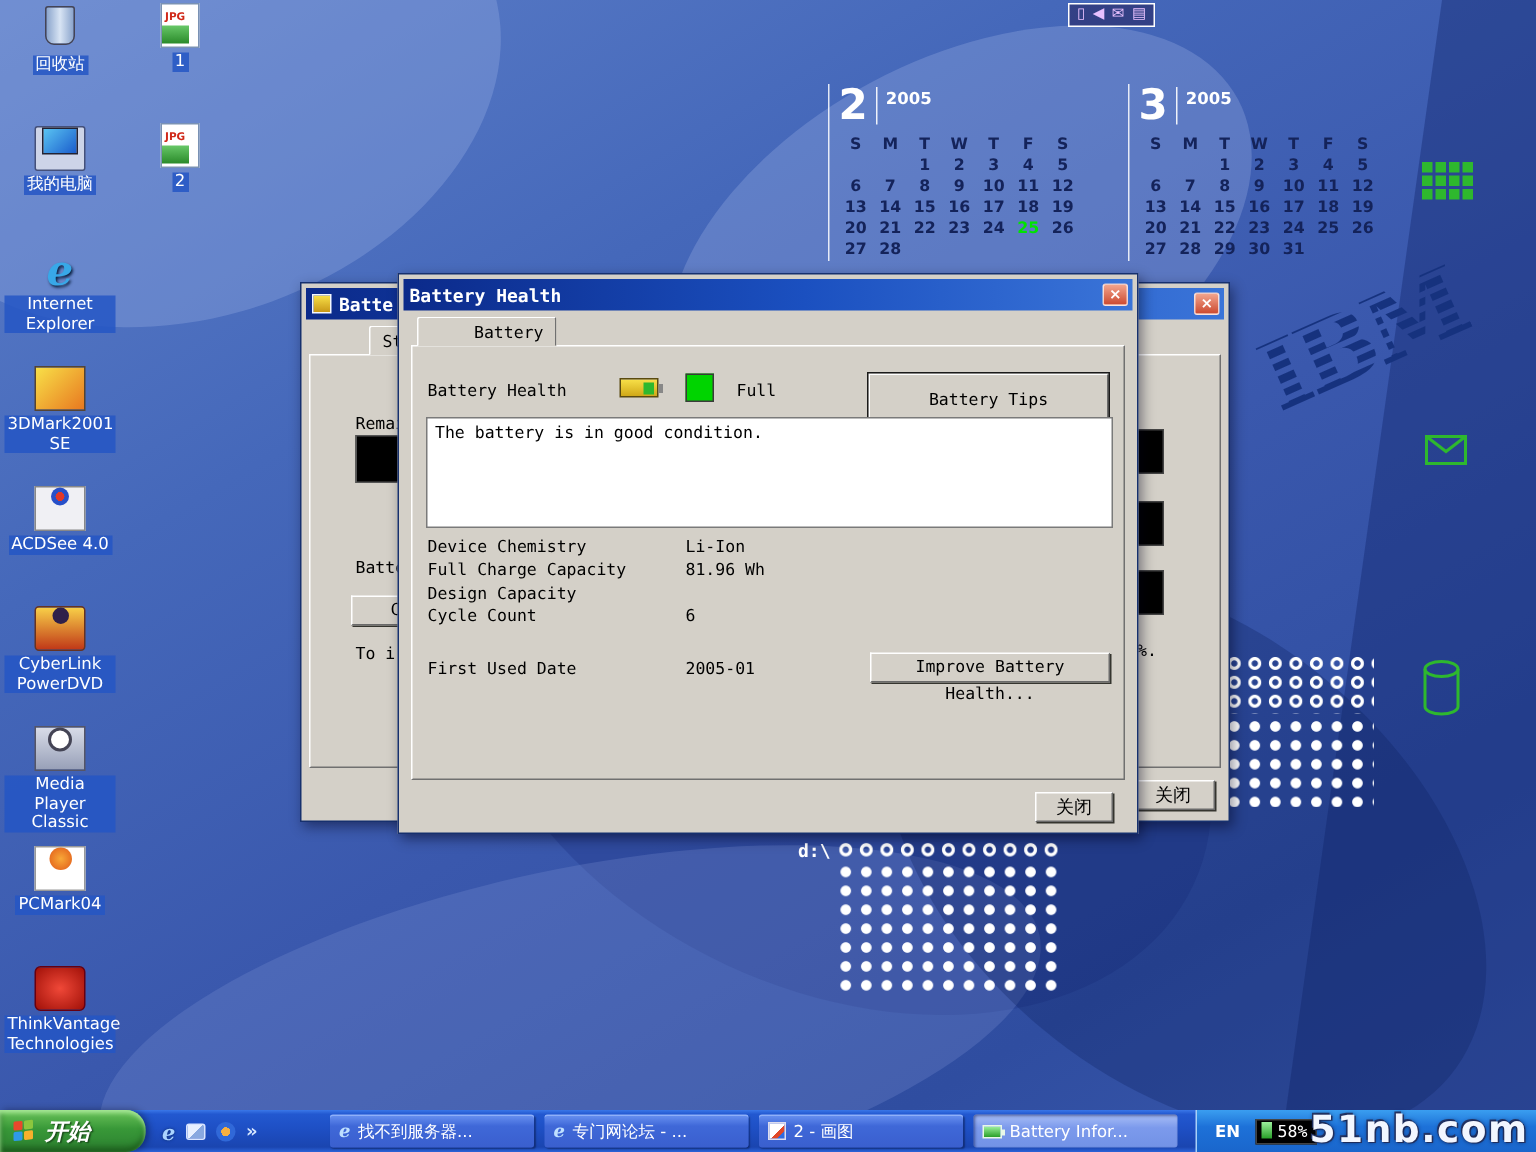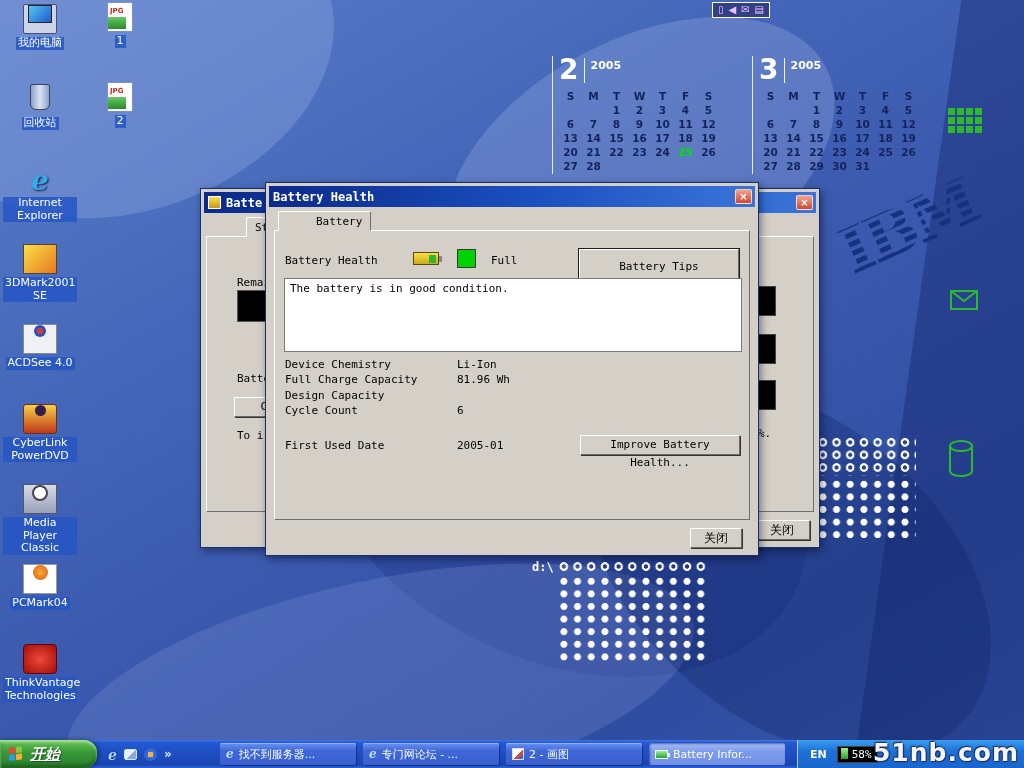--- a/index.html
+++ b/index.html
@@ -137,21 +137,21 @@
   .taskbar { position:absolute; left:0; right:0; bottom:0; height:28px; z-index:50;
     background:linear-gradient(180deg,#3a77e8 0%,#2258d0 10%,#1e4fc4 45%,#1a45b0 88%,#2c63d8 100%); }
   .start-btn { position:absolute; left:0; top:0; bottom:0; width:97px; border-radius:0 13px 13px 0;
     background:linear-gradient(180deg,#6cc45a 0%,#389838 45%,#2c8030 100%);
     box-shadow:inset 0 2px 3px #a8e898, inset 0 -3px 4px #1c5c1c, 2px 0 5px rgba(0,0,20,.4);
     display:flex; align-items:center; gap:6px; padding-left:9px; cursor:pointer; }
   .flag { width:15px; height:14px; display:grid; grid-template-columns:6px 6px; grid-auto-rows:6px; gap:1px; transform:skewY(-6deg); }
   .flag i { border-radius:1px; }
   .flag i:nth-child(1){background:#e8482c;} .flag i:nth-child(2){background:#8cc63e;}
   .flag i:nth-child(3){background:#2e9ae8;} .flag i:nth-child(4){background:#f8b02c;}
-  .start-label { color:#fff; font:bold italic 15px "DejaVu Sans"; text-shadow:1px 1px 1px #1a4a1a;text-decoration:underline; }
+  .start-label { color:#fff; font:bold italic 15px "DejaVu Sans"; text-shadow:1px 1px 1px #1a4a1a; }
   .quick-launch { position:absolute; left:102px; top:0; bottom:0; width:114px; display:flex; align-items:center; gap:7px; padding-left:6px; }
   .ql { display:inline-block; }
   .ql-ie-icon::before { content:'e'; font:bold italic 14px "DejaVu Serif", serif; color:#aad4ff; text-shadow:0 0 2px #0a2a6a; }
   .ql-show-desktop-icon { width:13px; height:11px; background:linear-gradient(135deg,#e8f0ff 50%,#88a8e0 50%); border:1px solid #d8e4ff; border-radius:2px; }
   .ql-media-player-icon { width:13px; height:13px; border-radius:50%; background:radial-gradient(circle,#f8b040 32%,#3068d8 33%); }
   .ql-chevron { color:#d8e8ff; font:bold 12px "DejaVu Sans"; }
   .tasks { position:absolute; left:220px; top:3px; height:22px; display:flex; gap:7px; }
   .task-btn { flex:0 0 136px; border-radius:2px; color:#fff; font-size:11px; display:flex; align-items:center; gap:5px;
     padding:0 6px; overflow:hidden; white-space:nowrap; cursor:pointer;
     background:linear-gradient(180deg,#6a93f2,#3f68d8 35%,#3a5fce); box-shadow:inset 0 1px 0 #8fb0f8, 1px 1px 1px rgba(0,0,20,.35); }
@@ -314,26 +314,26 @@
         <div class="cal-cell">29</div>
         <div class="cal-cell">30</div>
         <div class="cal-cell">31</div>
         <div class="cal-cell"></div>
         <div class="cal-cell"></div>
       </div>
   </div>
 
   <div id="desktop-icons">
       <div class="desk-icon">
+        <div class="di-img icon-recycle-bin"></div>
+        <div class="di-label">回收站</div>
+      </div>
+      <div class="desk-icon">
         <div class="di-img icon-my-computer"></div>
         <div class="di-label">我的电脑</div>
-      </div>
-      <div class="desk-icon">
-        <div class="di-img icon-recycle-bin"></div>
-        <div class="di-label">回收站</div>
       </div>
       <div class="desk-icon">
         <div class="di-img icon-ie"></div>
         <div class="di-label">Internet Explorer</div>
       </div>
       <div class="desk-icon">
         <div class="di-img icon-threedmark"></div>
         <div class="di-label">3DMark2001 SE</div>
       </div>
       <div class="desk-icon">

